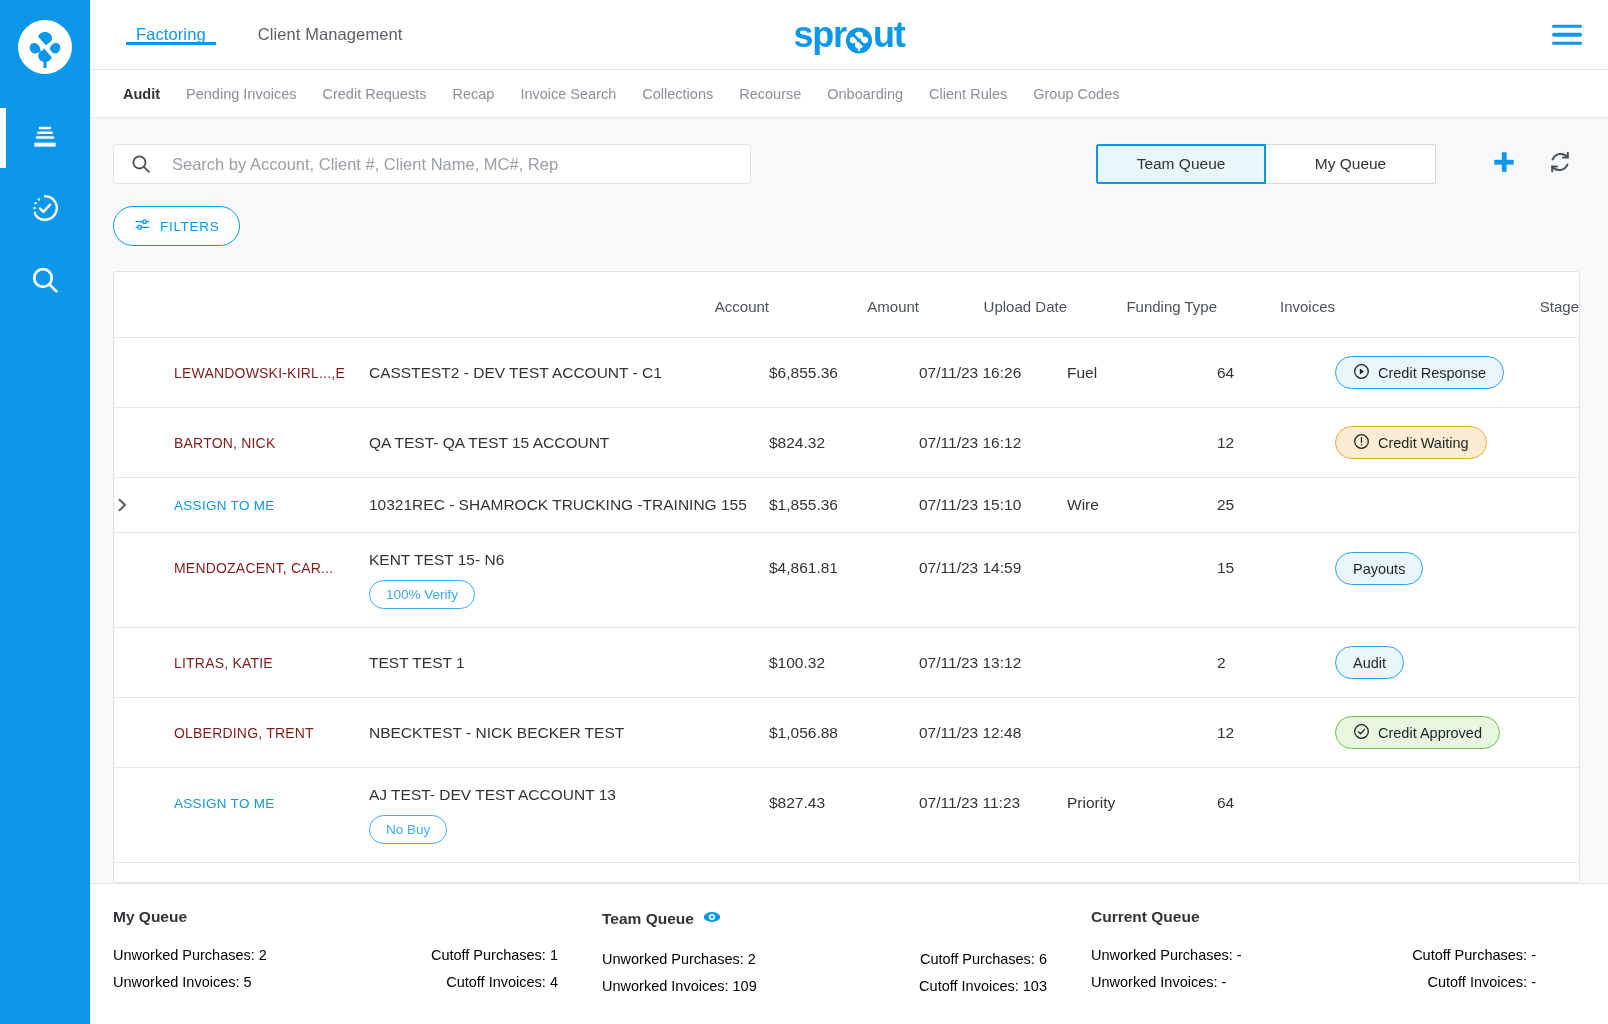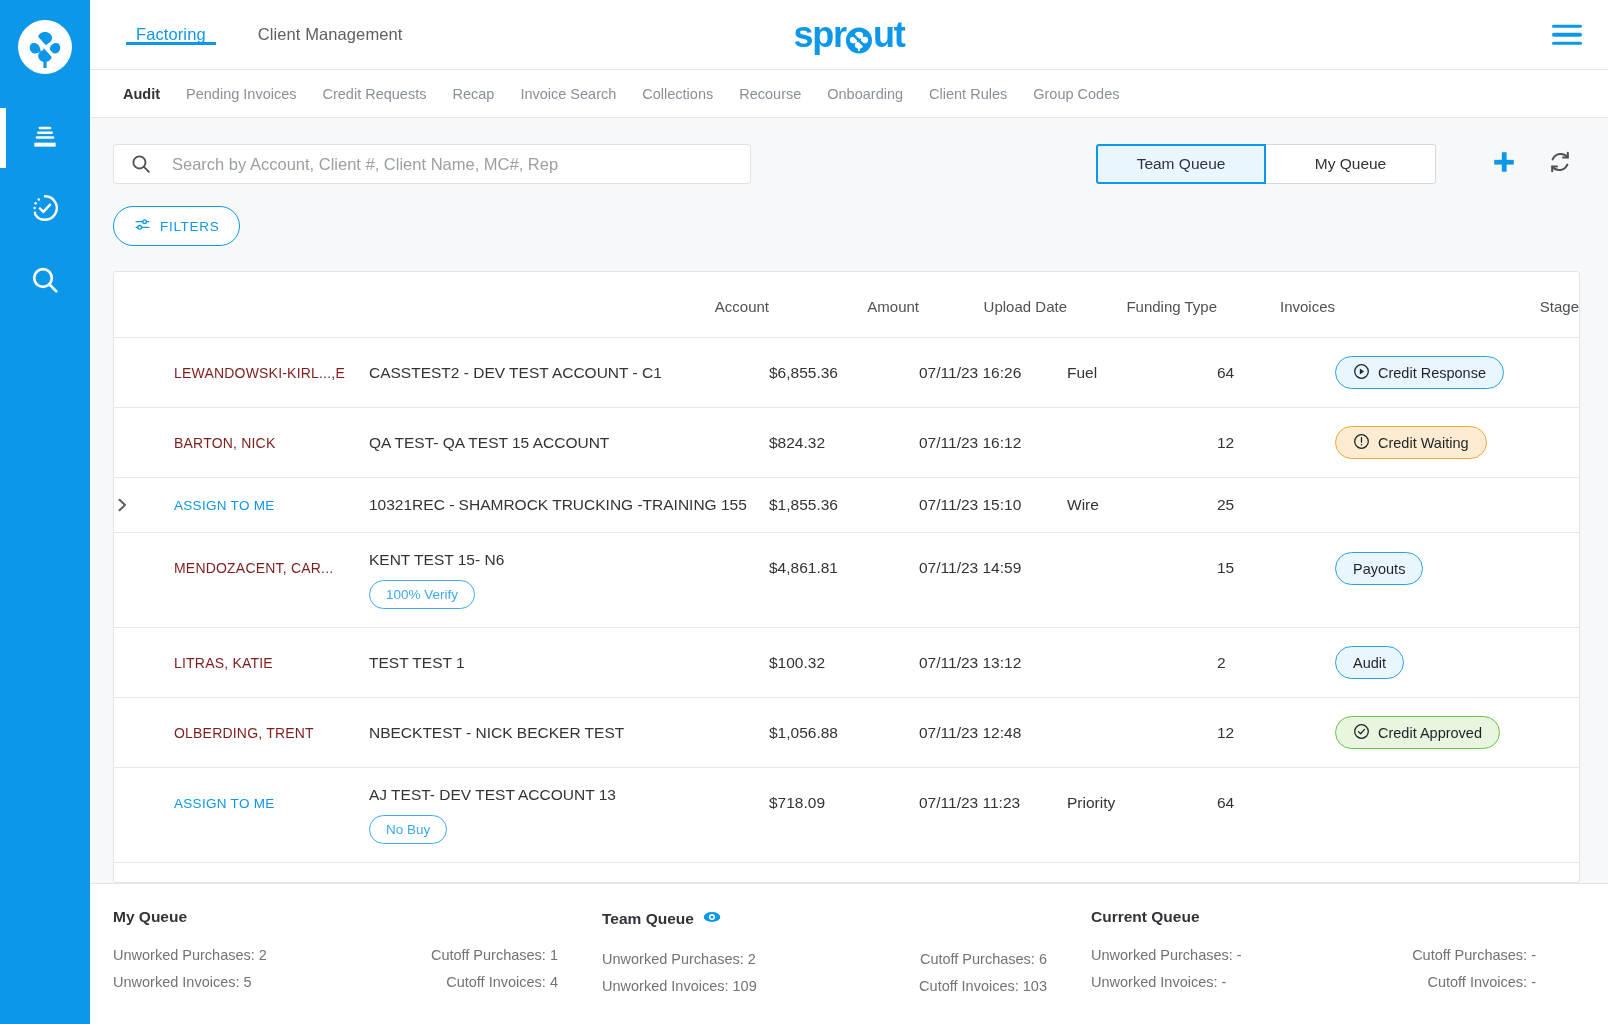--- a/index.html
+++ b/index.html
@@ -185,21 +185,21 @@
   }
   .fgroup { flex: 1 1 0; min-width: 0; padding-right: 18px; }
   .fgroup-title {
     font-size: 15.5px; font-weight: bold; color: #303438;
     display: flex; align-items: center; gap: 9px; margin-bottom: 16px;
   }
   .fgroup-title svg { width: 18px; height: 18px; }
   .frow { display: flex; }
   .fcol { flex: 1 1 0; }
   .fcol.right { text-align: right; padding-right: 26px; }
-  .fstat { font-size: 14.5px; color: #737373; line-height: 1.85; white-space: nowrap; }
+  .fstat { font-size: 14.5px; color: #000000; line-height: 1.85; white-space: nowrap; }
 </style>
 </head>
 <body>
 
 <div class="app">
 
   <div class="rail">
     <div class="rail-logo">
       <svg viewBox="0 0 54 54">
         <circle cx="27" cy="27" r="27" fill="#ffffff"></circle>
@@ -501,21 +501,21 @@
               </td>
             </tr>
 
             <tr>
               <td class="cell-pad-exp"></td>
               <td style="vertical-align:top;padding-top:26px;"><span class="assign-link">ASSIGN TO ME</span></td>
               <td>
                 <div class="acct-name">AJ TEST- DEV TEST ACCOUNT 13</div>
                 <div><span class="tag">No Buy</span></div>
               </td>
-              <td style="vertical-align:top;padding-top:26px;">$718.09</td>
+              <td style="vertical-align:top;padding-top:26px;">$827.43</td>
               <td style="vertical-align:top;padding-top:26px;">07/11/23 11:23</td>
               <td style="vertical-align:top;padding-top:26px;">Priority</td>
               <td style="vertical-align:top;padding-top:26px;">64</td>
               <td></td>
             </tr>
 
             <tr>
               <td class="cell-pad-exp"></td>
               <td></td>
               <td>

